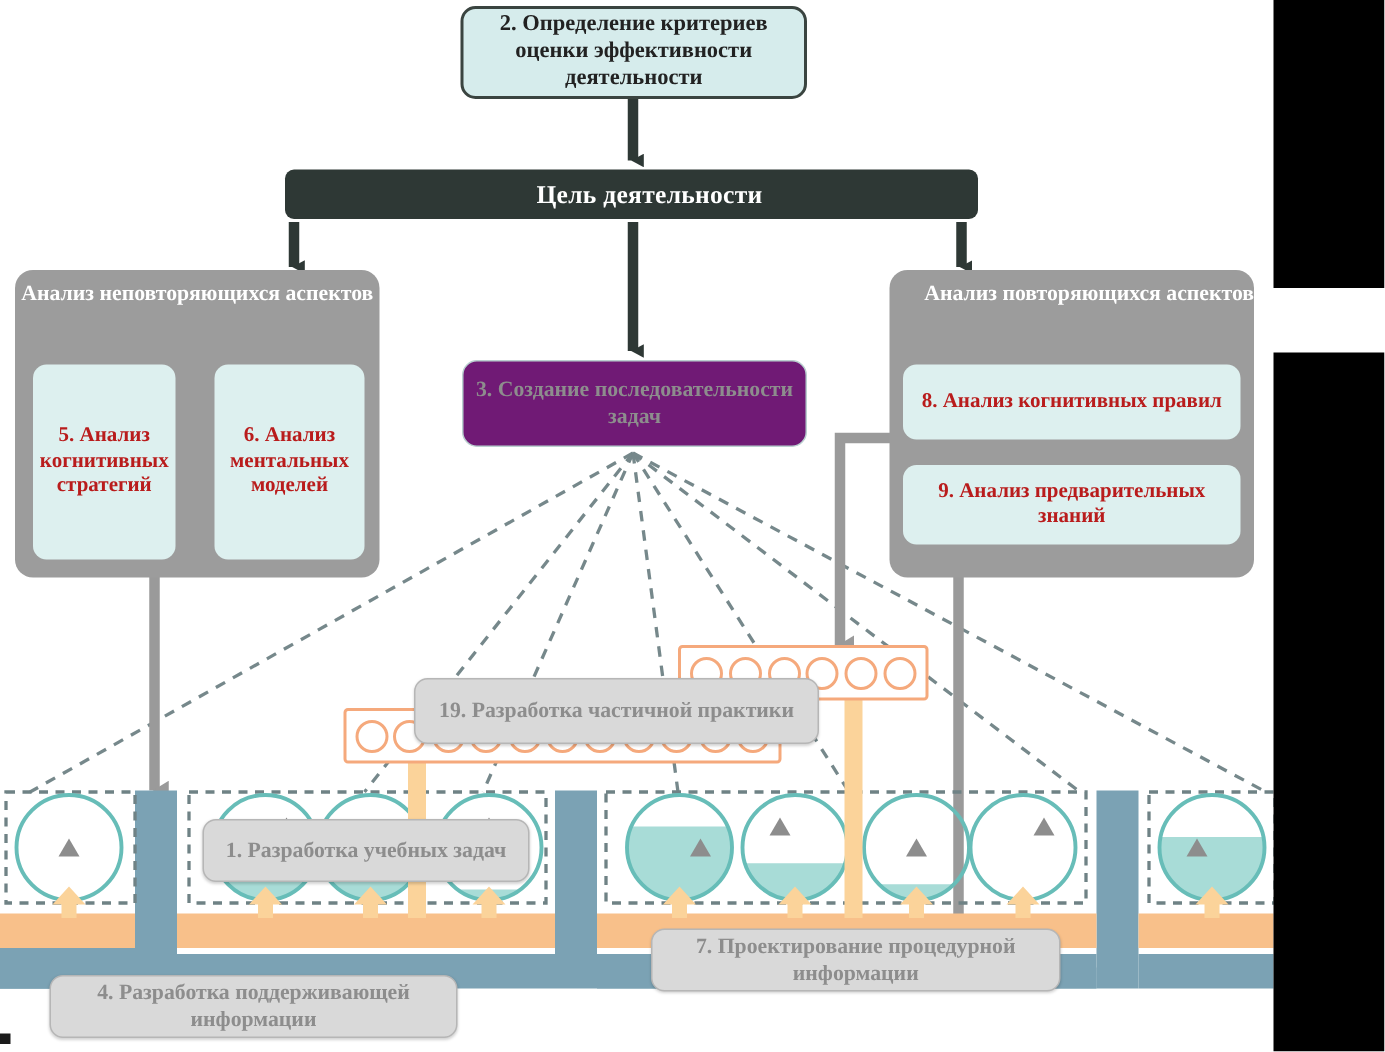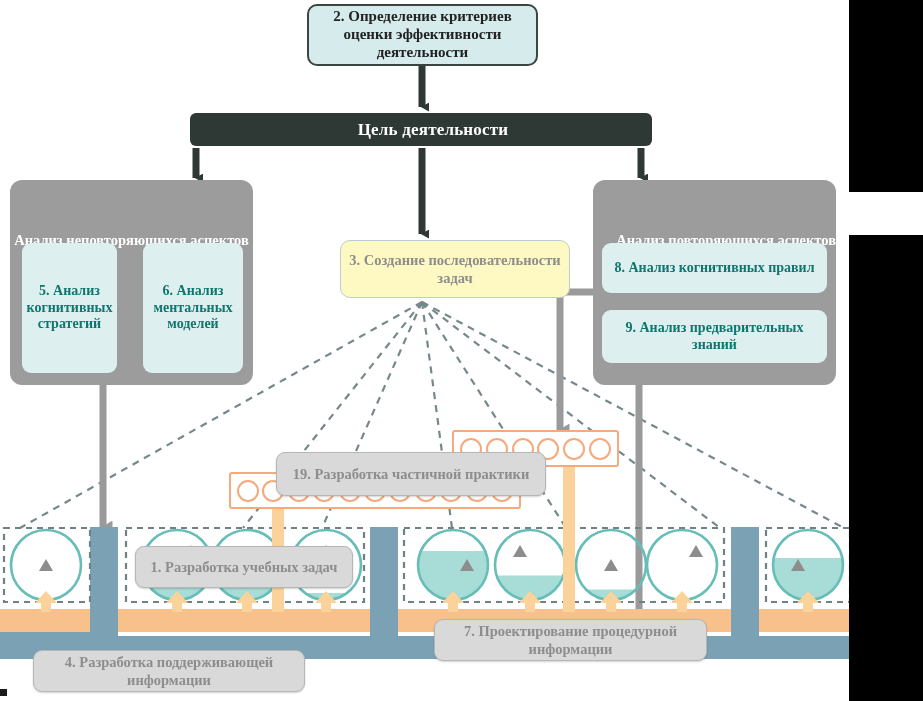--- a/index.html
+++ b/index.html
@@ -13,27 +13,27 @@
        align-items:center;justify-content:center;text-align:center;}
 
   .topbox{background:#d6ecec;border:2px solid #3a4440;border-radius:10px;
           color:#222;font-size:15px;line-height:1.18;padding:4px 6px;}
 
   .goalbar{background:#2e3835;color:#ffffff;border-radius:6px;
            font-size:17px;letter-spacing:.2px;}
 
   .panel{background:#9c9c9c;border-radius:12px;}
   .panel-title{position:absolute;left:0;right:0;top:8px;text-align:center;
-               color:#ffffff;font-size:14.5px;line-height:1.2;margin-top:44px;}
-
-  .subbox{background:#ddf0ef;border-radius:9px;color:#0f766e;
+               color:#ffffff;font-size:14.5px;line-height:1.2;}
+
+  .subbox{background:#ddf0ef;border-radius:9px;color:#b91c1c;
           font-size:14px;line-height:1.2;padding:0 5px;}
 
-  .centerbox{background:#fef9c3;border:1.6px solid #b9cfcf;border-radius:10px;
-             color:#8d8d8d;font-size:14.5px;line-height:1.25;margin-left:32px;}
+  .centerbox{background:#701a75;border:1.6px solid #b9cfcf;border-radius:10px;
+             color:#8d8d8d;font-size:14.5px;line-height:1.25;}
 
   .graylabel{background:#d9d9d9;border:1.5px solid #b6b6b6;border-radius:9px;
              color:#8d8d8d;font-size:14.5px;line-height:1.25;
              box-shadow:0 1px 2px rgba(0,0,0,.18);}
 
   .orangestrip{position:absolute;box-sizing:border-box;
                border:2.5px solid #f5a97c;background:#ffffff;border-radius:3px;
                display:flex;align-items:center;}
   .ocirc{width:22px;height:22px;border:2.5px solid #f5a97c;border-radius:50%;
          box-sizing:border-box;}

